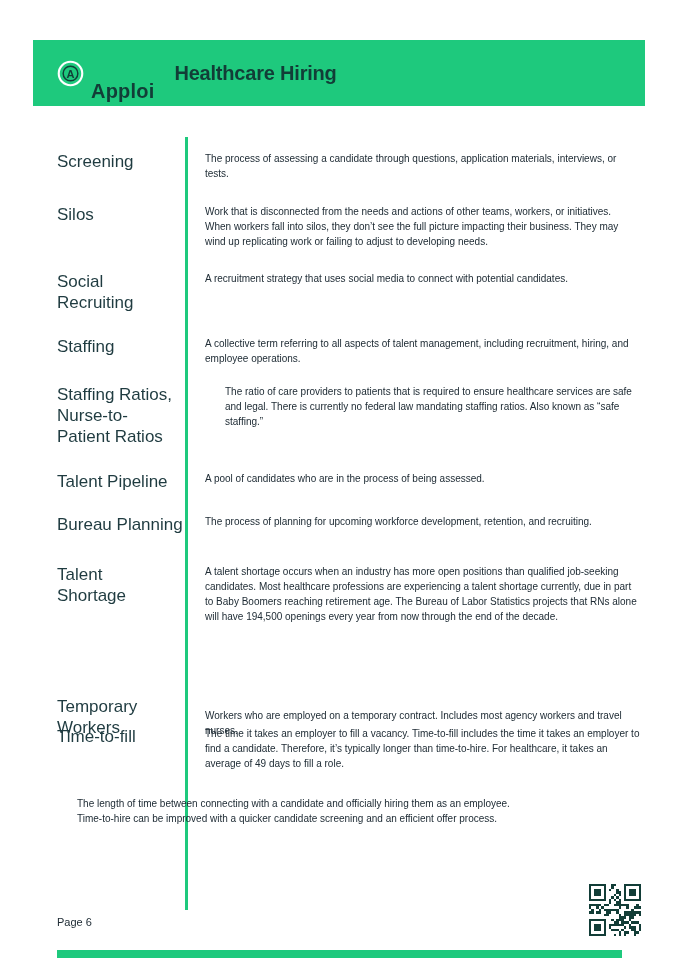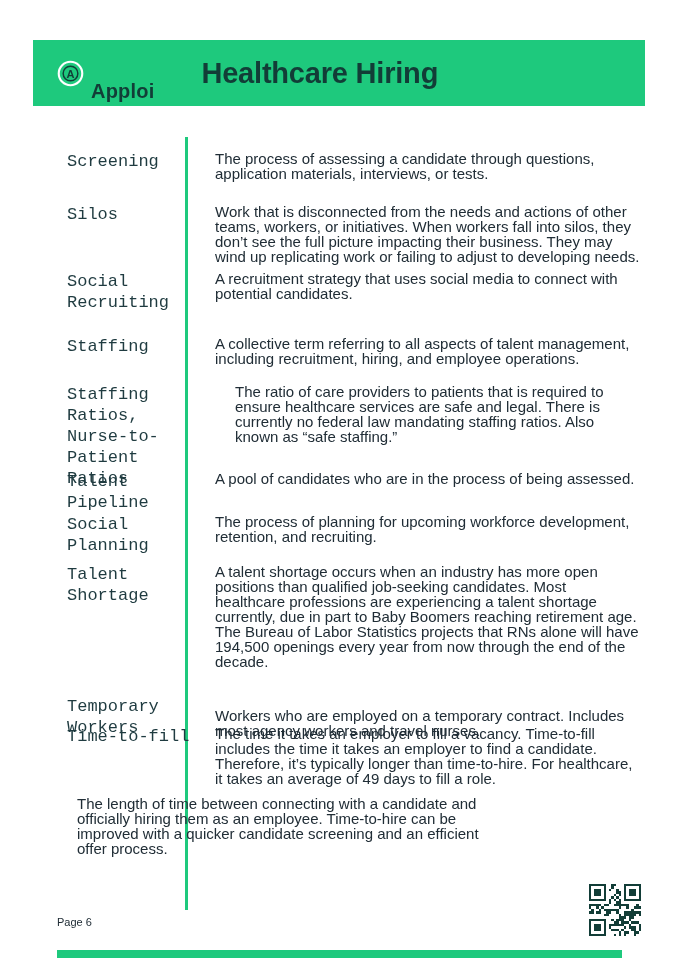--- a/index.html
+++ b/index.html
@@ -24,22 +24,22 @@
   }
   .logo-mark{width:27px;height:27px;display:block;}
   .logo-word{
     margin-left:7px;
     font-size:20px;font-weight:700;
     color:var(--dark);
     letter-spacing:0.2px;
     margin-top:36px;
   }
   .title-bold{
-    margin-left:47px;
-    font-size:29px;font-weight:800;
+    margin-left:20px;
+    font-size:20px;font-weight:800;
     color:var(--dark);
     letter-spacing:-0.2px;
     text-align:center;
   }
   .title-serif{
     margin-left:10px;
     font-family:"Liberation Serif",serif;
     font-size:30px;font-weight:400;
     color:var(--dark);
     letter-spacing:0.5px;
@@ -50,29 +50,28 @@
     left:185px;top:137px;
     width:3px;height:773px;
     background:var(--green);
   }
   .entry{
     position:absolute;left:57px;width:583px;
     display:flex;align-items:flex-start;
   }
   .term{
     width:128px;flex:0 0 128px;
-    font-family:Liberation Mono, monospace;
+    font-family:Liberation Sans, sans-serif;
     font-size:17px;line-height:21px;
     color:var(--term);
     white-space:pre-line;
-    margin-left:10px;
   }
   .definition{
     margin-left:20px;width:435px;
-    font-size:15px;line-height:15px;
+    font-size:10px;line-height:15px;
     font-weight:500;
     color:var(--def);
   }
   
   .page-number{
     position:absolute;left:57px;top:916px;
     font-size:11px;font-weight:500;
     color:var(--def);
   }
   .qr{
@@ -126,21 +125,21 @@
         <div class="term">Staffing Ratios,
 Nurse-to-
 Patient Ratios</div>
         <div class="definition">The ratio of care providers to patients that is required to ensure healthcare services are safe and legal. There is currently no federal law mandating staffing ratios. Also known as “safe staffing.”</div>
       </div>
       <div class="entry" style="top: 471px;">
         <div class="term">Talent Pipeline</div>
         <div class="definition">A pool of candidates who are in the process of being assessed.</div>
       </div>
       <div class="entry" style="top: 514px;">
-        <div class="term">Social Planning</div>
+        <div class="term">Bureau Planning</div>
         <div class="definition">The process of planning for upcoming workforce development, retention, and recruiting.</div>
       </div>
       <div class="entry" style="top: 564px;">
         <div class="term">Talent
 Shortage</div>
         <div class="definition">A talent shortage occurs when an industry has more open positions than qualified job-seeking candidates. Most healthcare professions are experiencing a talent shortage currently, due in part to Baby Boomers reaching retirement age. The Bureau of Labor Statistics projects that RNs alone will have 194,500 openings every year from now through the end of the decade.</div>
       </div>
       <div class="entry" style="top: 696px; align-items: flex-end;">
         <div class="term">Temporary
 Workers</div>

